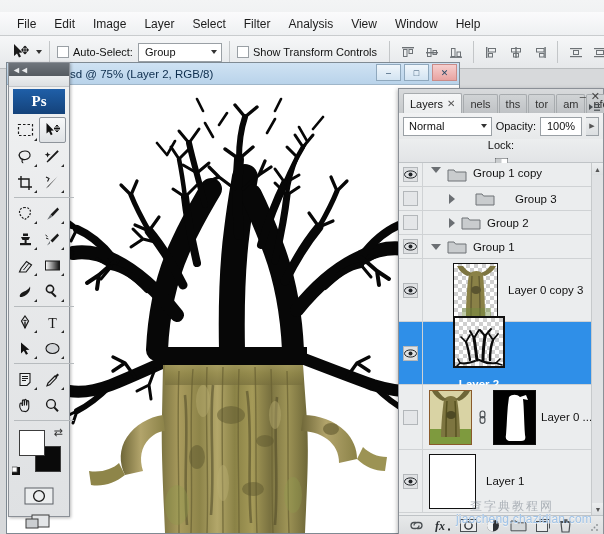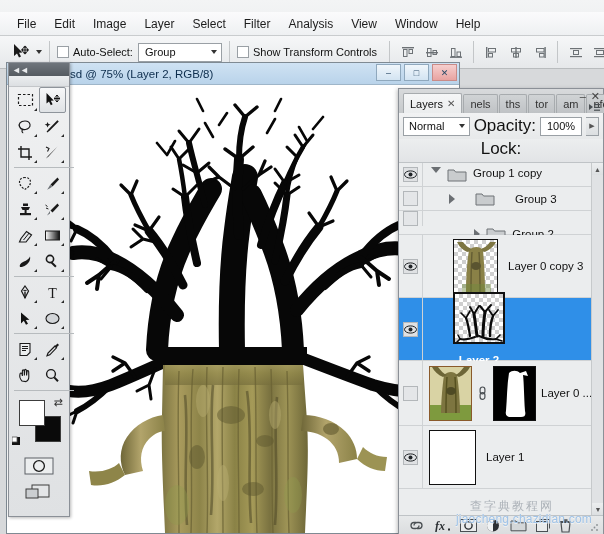--- a/index.html
+++ b/index.html
@@ -196,21 +196,21 @@
   #lp-blendrow {
     height: 26px; display: flex; align-items: center;
     padding: 0 4px; gap: 4px;
     background: linear-gradient(#f1f2f3,#e7e9ea);
   }
   .lp-select {
     height: 19px; flex: 1; background: #fff; border: 1px solid #9aa0a5;
     display: flex; align-items: center; justify-content: space-between;
     padding: 0 4px 0 5px; font-size: 11px; min-width: 0;
   }
-  .lp-field-label { font-size: 17px; white-space: nowrap; }
+  .lp-field-label { font-size: 11px; white-space: nowrap; }
   .lp-numfield {
     height: 19px; width: 42px; background: #fff; border: 1px solid #9aa0a5;
     display: flex; align-items: center; justify-content: center; font-size: 11px;
   }
   .lp-spin {
     width: 13px; height: 19px; background: linear-gradient(#eceeef,#dcdfe1);
     border: 1px solid #9aa0a5; border-left: none;
     display: flex; align-items: center; justify-content: center;
   }
   #lp-lockrow {
@@ -553,20 +553,21 @@
       <ellipse cx="324" cy="344" rx="8" ry="6" fill="#6b6336" opacity=".7"></ellipse>
     </svg>
   </div>
 </div>
 
 <div id="toolbar">
   <div id="tb-grip">
     <span class="dbl">◄◄</span>
   </div>
   <div id="tb-psbar"></div>
+  <div id="tb-ps">Ps</div>
 
   <div class="tool-grid">
     <div class="tool-cell">
       <svg width="17" height="15">
           <rect x="1.5" y="1.5" width="14" height="11" fill="none" stroke="#1a1a1a" stroke-width="1.2" stroke-dasharray="2.5 2"></rect>
         </svg>
       <span class="corner"></span>
     </div>
     <div class="tool-cell active">
       <svg width="18" height="16" viewBox="0 0 18 16">
@@ -864,35 +865,54 @@
         <span class="disc-tri collapsed"></span>
         <span class="folder-ico">
           <svg width="20" height="15">
               <path d="M1 3 h6 l1.6 2 h10.4 v9 h-18 Z" fill="#c9ccce" stroke="#6e7377" stroke-width="1"></path>
             </svg>
         </span>
         <span class="layer-name">Group 3</span>
       </div>
     </div>
 
-    <div class="layer-row" style="height:24px;flex-direction:column;">
+    <div class="layer-row" style="height:24px;">
       <div class="eye-cell">
         <span class="eye-box"></span>
       </div>
       <div style="display:flex;align-items:center;gap:6px;padding-left:26px;">
         <span class="disc-tri collapsed"></span>
         <span class="folder-ico">
           <svg width="20" height="15">
               <path d="M1 3 h6 l1.6 2 h10.4 v9 h-18 Z" fill="#c9ccce" stroke="#6e7377" stroke-width="1"></path>
             </svg>
         </span>
         <span class="layer-name">Group 2</span>
       </div>
     </div>
 
+    <div class="layer-row" style="height:24px;">
+      <div class="eye-cell">
+        <span class="eye-box on">
+          <svg width="13" height="9">
+              <ellipse cx="6.5" cy="4.5" rx="6" ry="3.6" fill="none" stroke="#1f2326" stroke-width="1"></ellipse>
+              <circle cx="6.5" cy="4.5" r="2" fill="#1f2326"></circle>
+            </svg>
+        </span>
+      </div>
+      <div style="display:flex;align-items:center;gap:6px;padding-left:8px;">
+        <span class="disc-tri"></span>
+        <span class="folder-ico">
+          <svg width="20" height="15">
+              <path d="M1 3 h6 l1.6 2 h10.4 v9 h-18 Z" fill="#c9ccce" stroke="#6e7377" stroke-width="1"></path>
+            </svg>
+        </span>
+        <span class="layer-name">Group 1</span>
+      </div>
+    </div>
 
     <div class="layer-row" style="height:63px;">
       <div class="eye-cell">
         <span class="eye-box on">
           <svg width="13" height="9">
               <ellipse cx="6.5" cy="4.5" rx="6" ry="3.6" fill="none" stroke="#1f2326" stroke-width="1"></ellipse>
               <circle cx="6.5" cy="4.5" r="2" fill="#1f2326"></circle>
             </svg>
         </span>
       </div>

